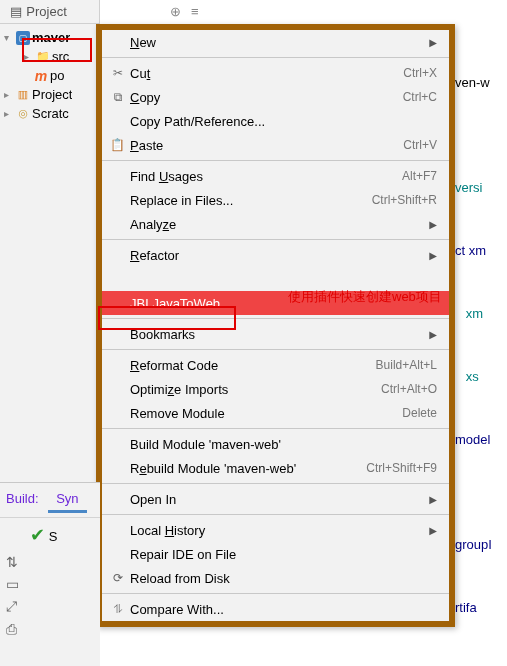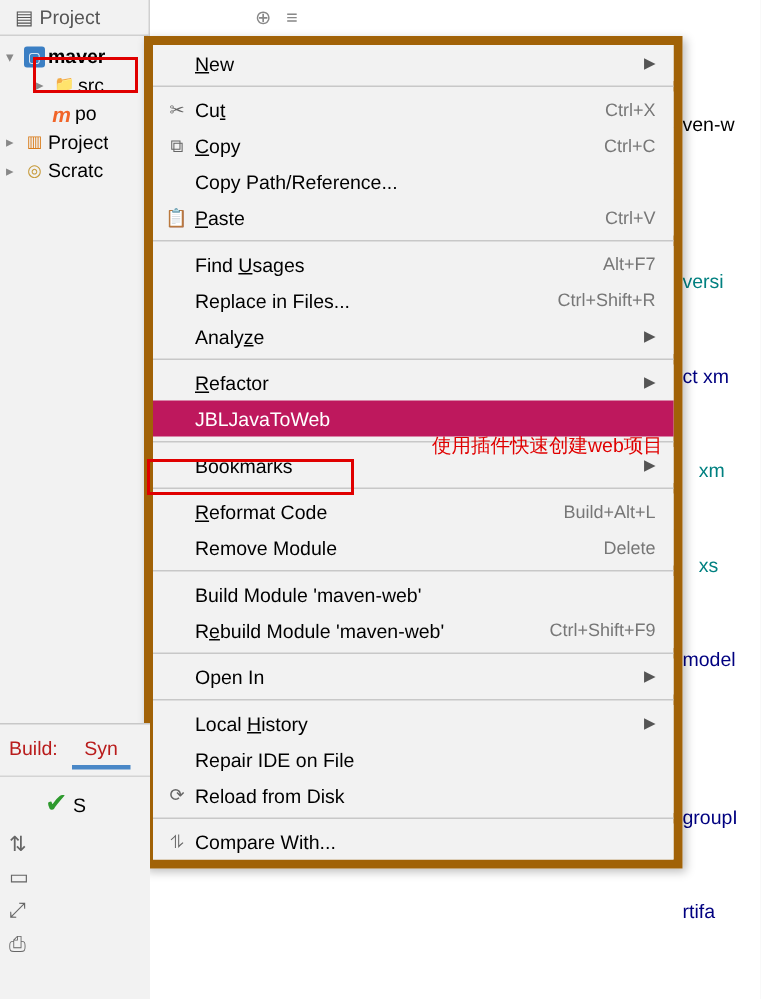--- a/index.html
+++ b/index.html
@@ -26,27 +26,27 @@
 .cyan { color: #008080; }
 
 .context-menu { position: absolute; left: 96px; top: 24px; width: 359px; background: #f2f2f2; border: 6px solid #a16207; box-shadow: 2px 2px 6px rgba(0,0,0,0.25); }
 .menu-item { display: flex; align-items: center; height: 24px; padding: 0 12px 0 6px; color: #000; }
 .menu-item:not(.disabled):not(.highlighted) { background: #f2f2f2; }
 .menu-icon { width: 20px; display: inline-flex; align-items: center; justify-content: center; color: #666; font-size: 12px; }
 .menu-label { flex: 1; padding-left: 2px; }
 .menu-shortcut { color: #777; font-size: 12px; }
 .menu-arrow { color: #555; font-size: 10px; }
 .menu-sep { height: 1px; background: #c8c8c8; margin: 3px 0; }
-.highlighted { background: #be185d; color: #fff; }
+.highlighted { background: #ef4444; color: #fff; margin-top: 24px; }
 .underline { text-decoration: underline; }
 
 .annotation { position: absolute; color: #e00000; font-size: 13px; pointer-events: none; }
 
 .build-panel { position: absolute; left: 0; top: 482px; width: 100px; height: 184px; background: #f2f2f2; border-top: 1px solid #c8c8c8; }
-.build-header { padding: 4px 6px; color: #b91c1c; border-bottom: 1px solid #d4d4d4; }
+.build-header { padding: 4px 6px; color: #6d28d9; border-bottom: 1px solid #d4d4d4; }
 .build-tab { display: inline-block; padding: 4px 8px; border-bottom: 3px solid #4a88c7; margin-left: 6px; }
 .build-tools { display: flex; flex-direction: column; gap: 6px; padding: 8px 6px; color: #666; }
 .build-tools span { font-size: 14px; }
 .check { color: #2e9a2e; font-size: 18px; }
 
 .top-tools { position: absolute; left: 170px; top: 4px; display: flex; gap: 10px; color: #888; font-size: 14px; }
 </style>
 </head>
 <body>
 
@@ -172,20 +172,25 @@
       <span class="menu-arrow">▶</span>
     </div>
     <div class="menu-sep"></div>
     <div class="menu-item">
       <span class="menu-icon"></span>
       <span class="menu-label"><span class="underline">R</span>eformat Code</span>
       <span class="menu-shortcut">Build+Alt+L</span>
     </div>
     <div class="menu-item">
       <span class="menu-icon"></span>
+      <span class="menu-label">Optimi<span class="underline">z</span>e Imports</span>
+      <span class="menu-shortcut">Ctrl+Alt+O</span>
+    </div>
+    <div class="menu-item">
+      <span class="menu-icon"></span>
       <span class="menu-label">Remove Module</span>
       <span class="menu-shortcut">Delete</span>
     </div>
     <div class="menu-sep"></div>
     <div class="menu-item">
       <span class="menu-icon"></span>
       <span class="menu-label">Build Module 'maven-web'</span>
     </div>
     <div class="menu-item">
       <span class="menu-icon"></span>

